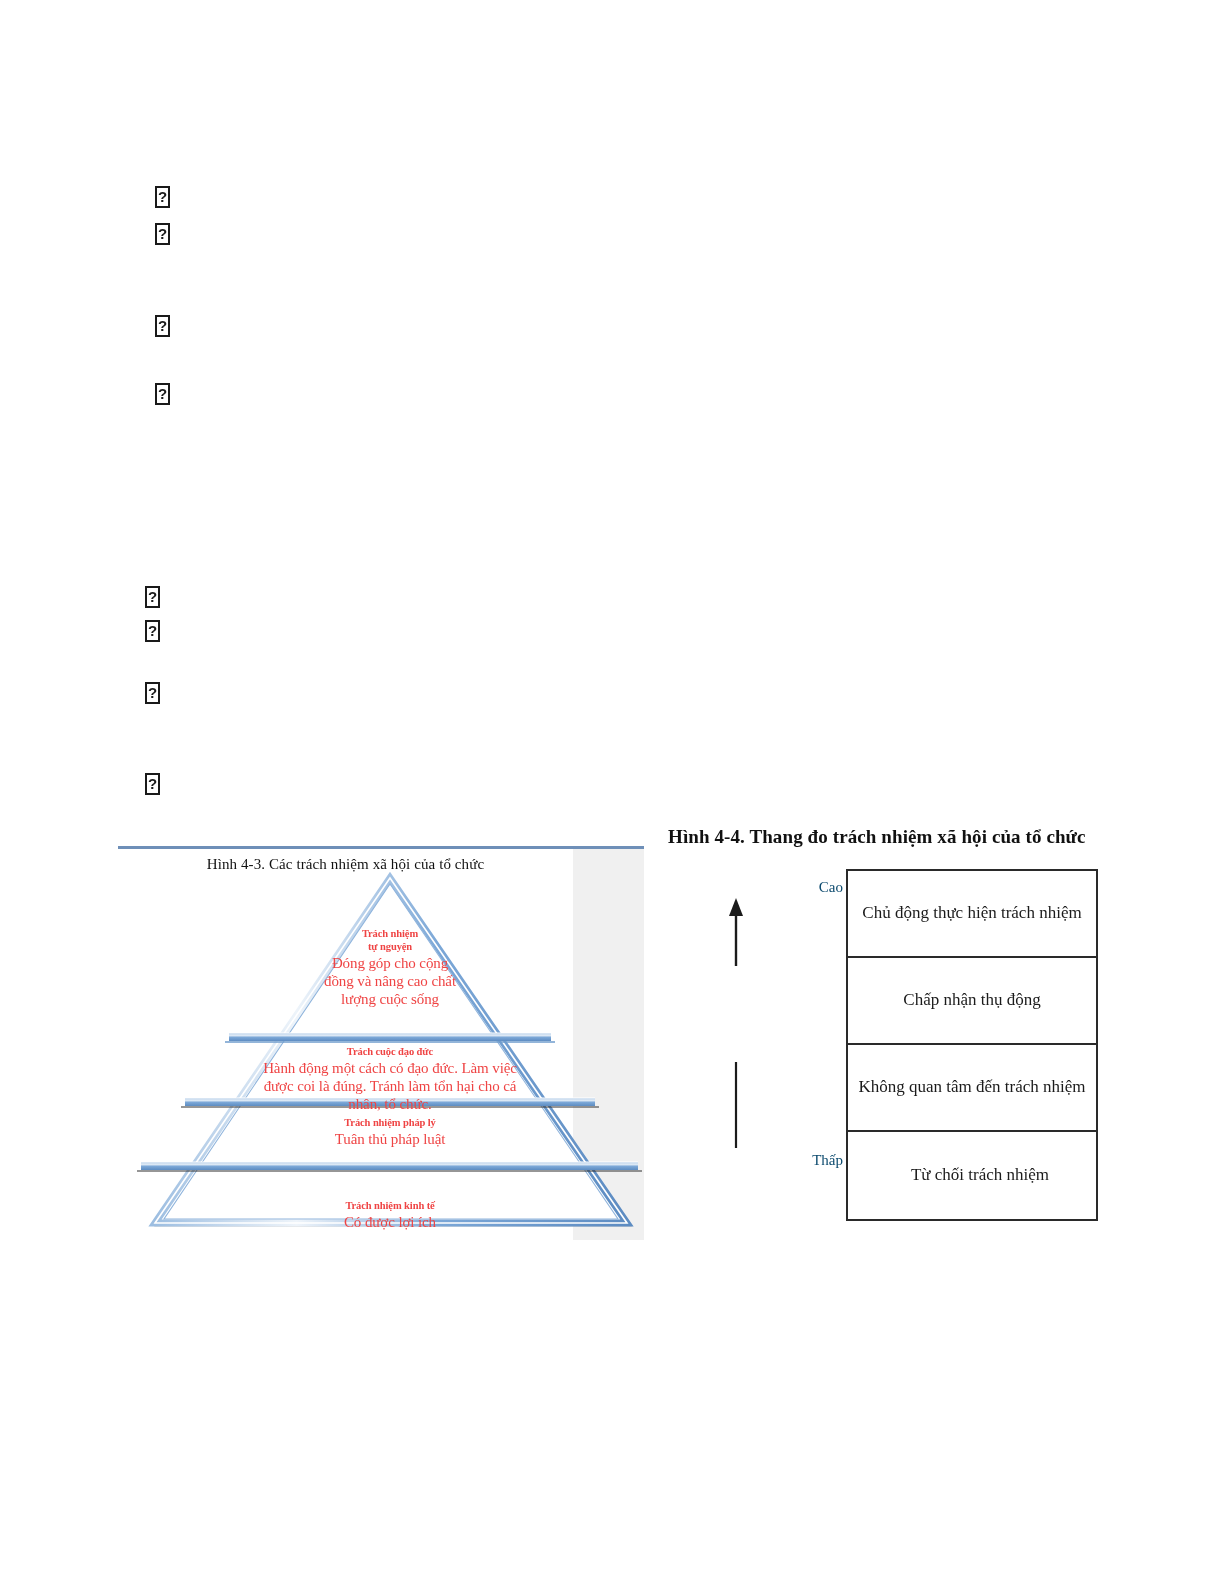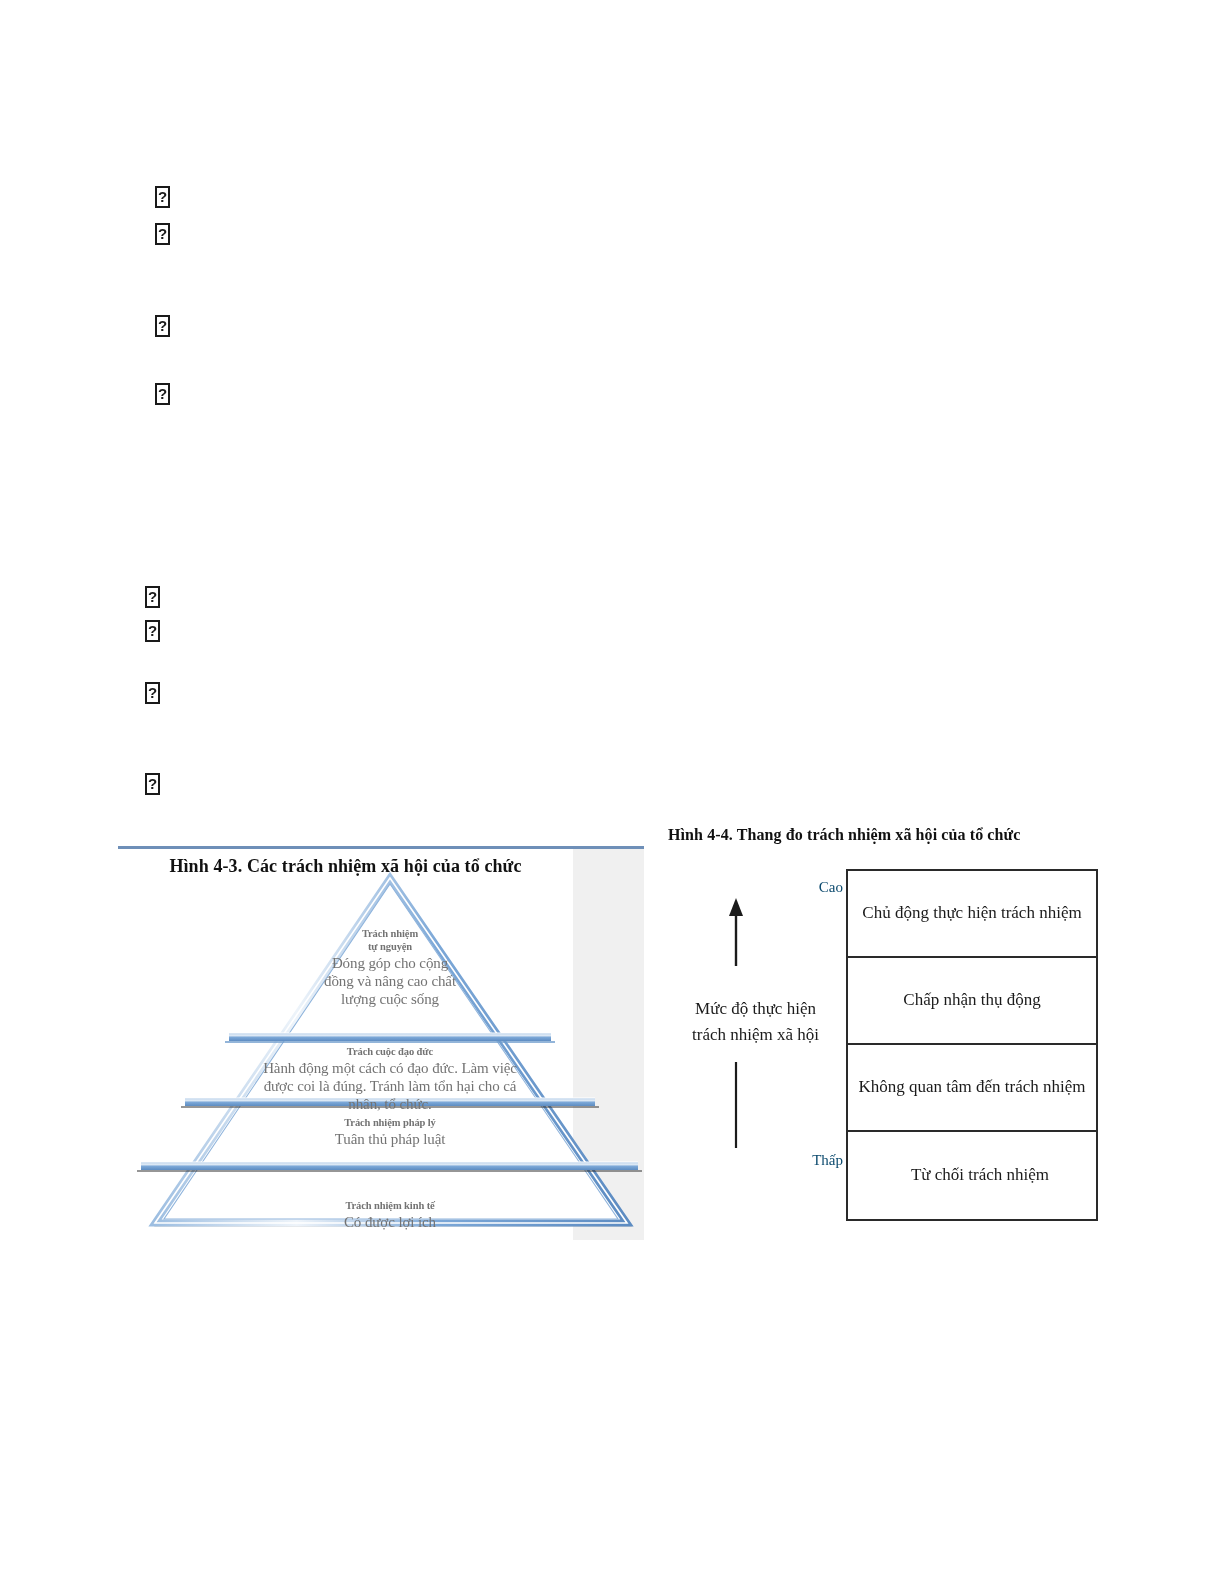--- a/index.html
+++ b/index.html
@@ -60,36 +60,36 @@
     width: 71px;
     height: 391px;
     background: #f0f0f0;
   }
   #fig43-caption {
     position: absolute;
     left: 0;
     top: 16px;
     width: 455px;
     text-align: center;
-    font-size: 18px;
-    font-weight: 700;
+    font-size: 15px;
+    font-weight: 400;
     letter-spacing: .1px;
     color: #111;
   }
   #pyramid-svg {
     position: absolute;
     left: 0;
     top: 0;
     width: 526px;
     height: 400px;
   }
   .tier-text {
     position: absolute;
     text-align: center;
-    color: #737373;
+    color: #ef4444;
     line-height: 1.22;
   }
   .tier-title {
     font-weight: 700;
     font-size: 10.5px;
     letter-spacing: -.1px;
   }
   .tier-desc {
     font-weight: 400;
     font-size: 15px;
@@ -101,21 +101,21 @@
     position: absolute;
     left: 668px;
     top: 826px;
     width: 440px;
     height: 410px;
   }
   #fig44-caption {
     position: absolute;
     left: 0;
     top: 0;
-    font-size: 16px;
+    font-size: 19px;
     font-weight: 700;
     letter-spacing: .1px;
     white-space: nowrap;
     color: #111;
   }
   #scale-axis {
     position: absolute;
     left: 0;
     top: 30px;
     width: 175px;
@@ -271,24 +271,20 @@
       <svg id="axis-svg" viewBox="0 0 175 370">
 
         <line x1="68" y1="110" x2="68" y2="55" stroke="#1b1b1b" stroke-width="2.4"></line>
         <polygon points="68,42 61,60 75,60" fill="#1b1b1b"></polygon>
 
         <line x1="68" y1="206" x2="68" y2="292" stroke="#1b1b1b" stroke-width="2.2"></line>
       </svg>
 
       <div class="axis-cap" id="axis-high">Cao</div>
 
-      <div id="axis-label">
-        <div>Mức độ thực hiện</div>
-        <div>trách nhiệm xã hội</div>
-      </div>
 
       <div class="axis-cap" id="axis-low">Thấp</div>
     </div>
 
     <div id="scale-table">
       <div class="scale-row">Chủ động thực hiện trách nhiệm</div>
       <div class="scale-row">Chấp nhận thụ động</div>
       <div class="scale-row">Không quan tâm đến trách nhiệm</div>
       <div class="scale-row">Từ chối trách nhiệm</div>
     </div>

